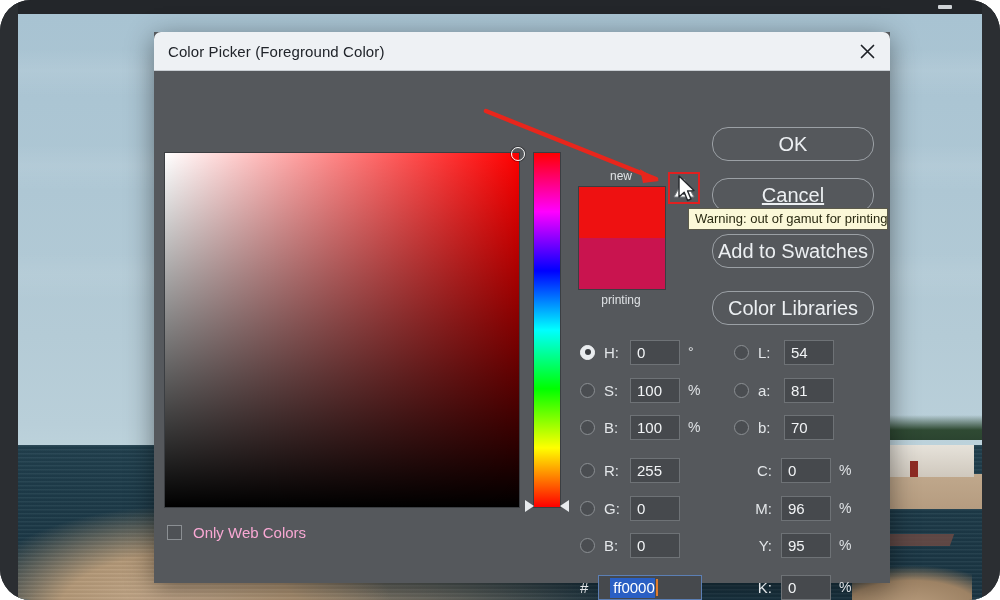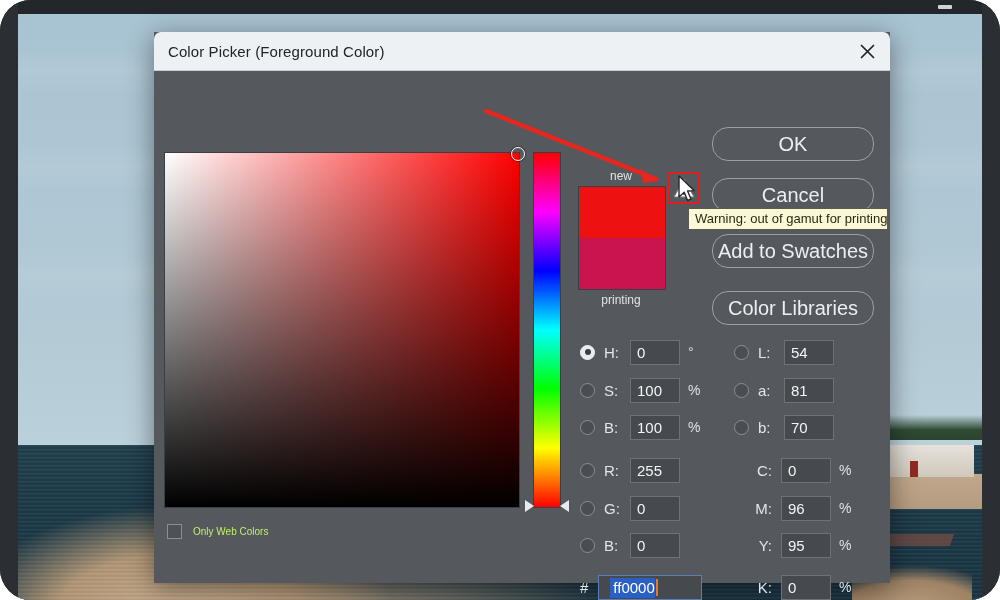--- a/index.html
+++ b/index.html
@@ -266,21 +266,21 @@
     width: 160px; height: 32px;
     border: 1px solid #9ba0a5;
     border-radius: 16px;
     background: #55585c;
     color: #eceff2;
     font-size: 20px;
     display: flex; align-items: center; justify-content: center;
     cursor: pointer;
   }
   #btn-ok       { top: 56px; }
-  #btn-cancel   { top: 107px; }
+  #btn-cancel   { top: 107px; text-decoration: underline; }
   #btn-swatches { top: 163px; }
   #btn-libs     { top: 220px; }
 
   
   .field-row {
     position: absolute;
     display: flex; align-items: center;
     height: 26px;
   }
   .radio {
@@ -379,22 +379,22 @@
   }
   #webcolors-box {
     width: 15px; height: 15px;
     border: 1px solid #8b8f93;
     background: #4e5155;
     box-sizing: border-box;
     margin-right: 11px;
     cursor: pointer;
   }
   #webcolors-label {
-    color: #bef264;
-    font-size: 10px;
+    color: #f9a8d4;
+    font-size: 15px;
   }
 </style>
 </head>
 <body>
 
 <div id="screen">
 
   <div id="desktop-frame">
     <div id="photo"></div>
     <div id="photo-clouds"></div>

